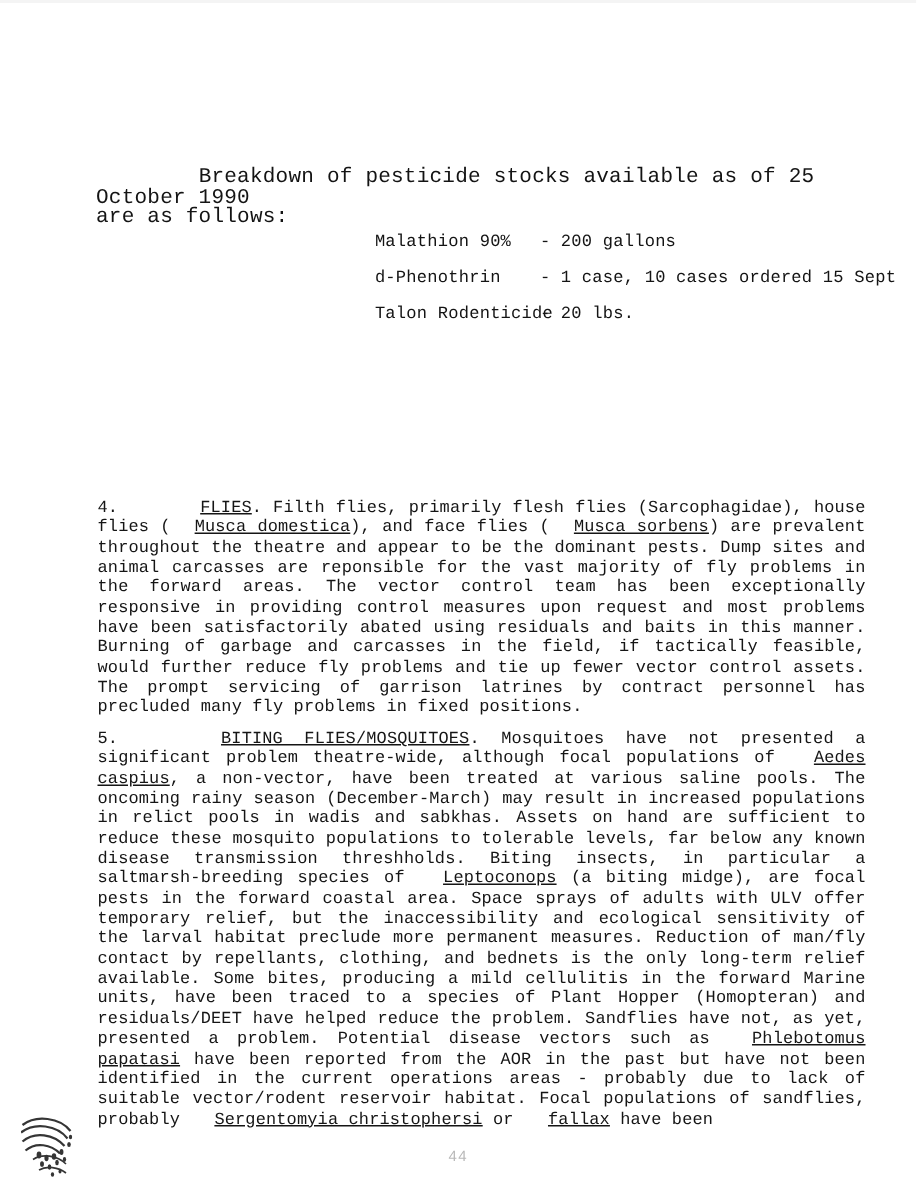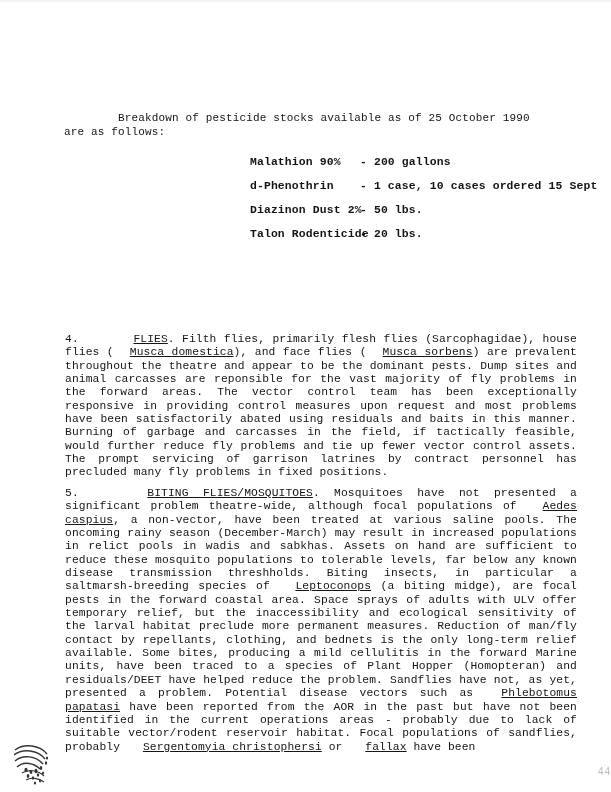--- a/index.html
+++ b/index.html
@@ -18,21 +18,21 @@
     height: 792px;
     background: #ffffff;
     overflow: hidden;
     box-sizing: border-box;
   }
 
   
   .tw {
     position: absolute;
     font-family: "Liberation Mono", "DejaVu Sans Mono", monospace;
-    font-size: 11px;
+    font-size: 14px;
     line-height: 13.6px;
     letter-spacing: 0.15px;
     color: #141414;
     white-space: pre-wrap;
     -webkit-font-smoothing: none;
   }
 
   
   #intro {
     left: 64px;
@@ -49,21 +49,20 @@
     width: 372px;
   }
   .stock-row {
     font-family: "Liberation Mono", "DejaVu Sans Mono", monospace;
     font-size: 11.4px;
     line-height: 13.6px;
     letter-spacing: 0.15px;
     color: #141414;
     height: 24px;
     white-space: pre;
-    font-weight: bold;
   }
   .stock-name {
     display: inline-block;
     width: 110px;
   }
 
   
   .para {
     position: absolute;
     left: 65px;
@@ -91,21 +90,21 @@
     font-style: normal;
     padding-left: 16px;
   }
 
   
   #page-number {
     position: absolute;
     left: 0;
     top: 766px;
     width: 611px;
-    text-align: right;
+    text-align: center;
     font-family: Liberation Sans, sans-serif;
     font-size: 10px;
     color: #b9b9b9;
     letter-spacing: 1px;
   }
 
   
   #scan-artifact {
     position: absolute;
     left: 14px;
@@ -135,23 +134,20 @@
 <span>are as follows:</span></div>
 
   <div id="stock-list">
     <div class="stock-row">
       <span class="stock-name">Malathion 90%</span><span class="stock-qty">- 200 gallons</span>
     </div>
     <div class="stock-row">
       <span class="stock-name">d-Phenothrin</span><span class="stock-qty">- 1 case, 10 cases ordered 15 Sept</span>
     </div>
     <div class="stock-row">
-      <span class="stock-name">Diazinon Dust 2%</span><span class="stock-qty">- 50 lbs.</span>
-    </div>
-    <div class="stock-row">
       <span class="stock-name">Talon Rodenticide</span><span class="stock-qty">- 20 lbs.</span>
     </div>
   </div>
 
   <div class="para" id="para-flies"><span class="num">4.  </span><span class="hd">FLIES</span><span>.   Filth flies, primarily flesh flies (Sarcophagidae), house flies (</span><span class="sci">Musca domestica</span><span>), and face flies (</span><span class="sci">Musca sorbens</span><span>) are prevalent throughout the theatre and appear to be the dominant pests.  Dump sites and animal carcasses are reponsible for the vast majority of fly problems in the forward areas.  The vector control team has been exceptionally responsive in providing control measures upon request and most problems have been satisfactorily abated using residuals and baits in this manner.   Burning of garbage and carcasses in the field, if tactically feasible, would further reduce fly problems and tie up fewer vector control assets. The prompt servicing of garrison latrines by contract personnel has precluded many fly problems in fixed positions.</span></div>
 
   <div class="para" id="para-biting"><span class="num">5.  </span><span class="hd">BITING FLIES/MOSQUITOES</span><span>.    Mosquitoes have not presented a significant problem theatre-wide, although focal populations of </span><span class="sci">Aedes caspius</span><span>, a non-vector, have been treated at various saline pools.  The oncoming rainy season (December-March) may result in increased populations in relict pools in wadis and sabkhas. Assets on hand are sufficient to reduce these mosquito populations to tolerable levels, far below any known disease transmission threshholds.  Biting insects, in particular a saltmarsh-breeding species of </span><span class="sci">Leptoconops</span><span> (a biting midge), are focal pests in the forward coastal area.   Space sprays of adults with ULV offer temporary relief, but the inaccessibility and ecological sensitivity of the larval habitat preclude more permanent measures. Reduction of man/fly contact by repellants, clothing, and bednets is the only long-term relief available.  Some bites, producing a mild cellulitis in the forward Marine units, have been traced to a species of Plant Hopper (Homopteran) and residuals/DEET have helped reduce the problem.   Sandflies have not, as yet, presented a problem.   Potential disease vectors such as </span><span class="sci">Phlebotomus papatasi</span><span> have been reported from the AOR in the past but have not been identified in the current operations areas - probably due to lack of suitable vector/rodent reservoir habitat.  Focal populations of sandflies, probably </span><span class="sci">Sergentomyia christophersi</span><span> or </span><span class="sci">fallax</span><span> have been</span></div>
 
   <svg id="scan-artifact" viewBox="0 0 46 44" xmlns="http://www.w3.org/2000/svg">
     <g fill="none" stroke="#1a1a1a" stroke-width="1.5">

